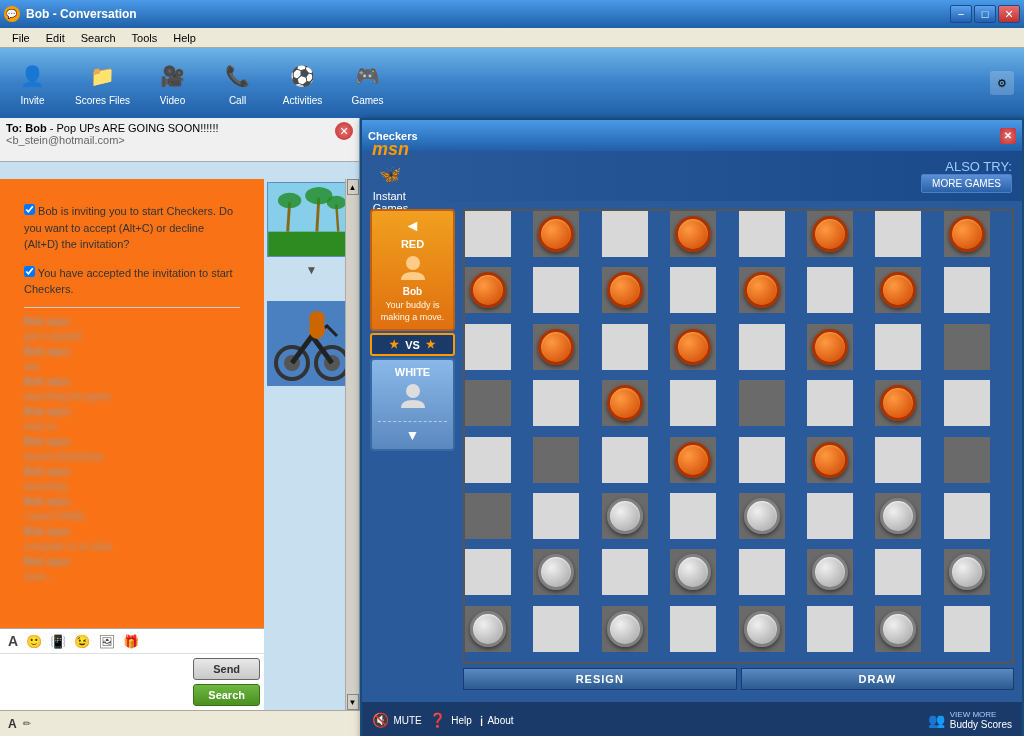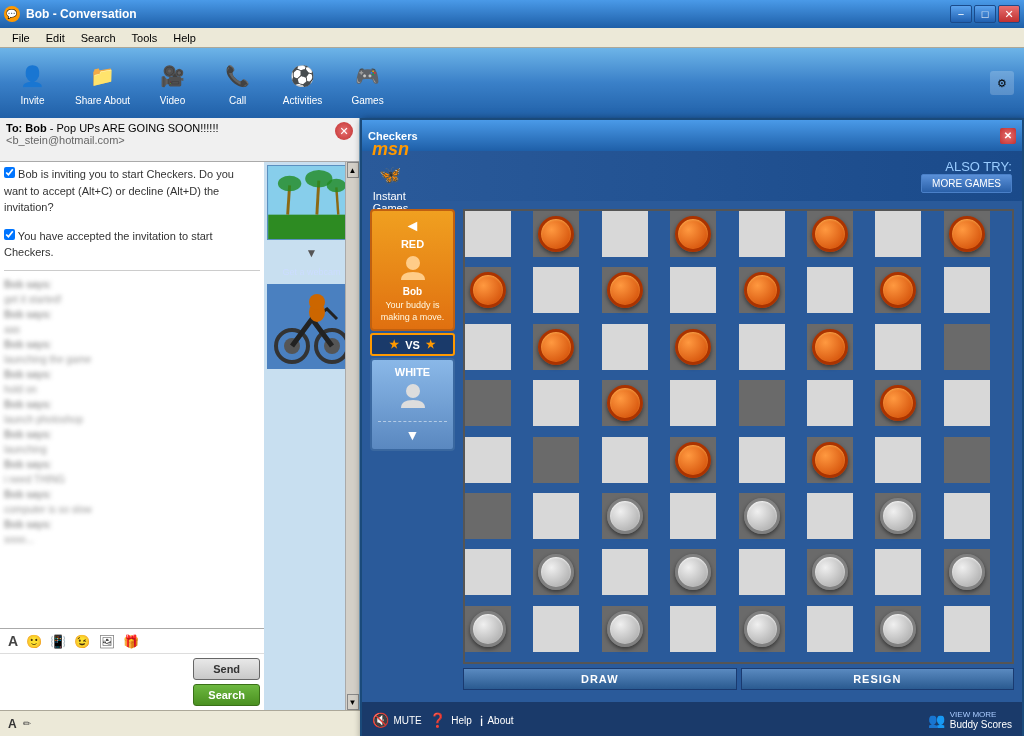--- a/index.html
+++ b/index.html
@@ -55,40 +55,41 @@
       height: calc(736px - 28px - 20px - 70px - 26px);
       background: linear-gradient(135deg, #5ba0d8 0%, #3070b0 100%);
     }
 
     
     #left-panel {
       width: 360px;
       display: flex; flex-direction: column;
       background: #c8dff0;
       border-right: 1px solid #7ba8c8;
+      gap: 17px;
     }
 
     
     #to-field {
       background: #f0f0f0;
       border-bottom: 1px solid #aaa;
       padding: 4px 6px;
       display: flex; align-items: flex-start; justify-content: space-between;
       min-height: 44px;
       font-size: 11px;
     }
     #to-field .to-text { flex: 1; }
     #to-field .to-close { width: 18px; height: 18px; background: radial-gradient(circle, #e87070, #c03030); border-radius: 50%; display: flex; align-items: center; justify-content: center; color: white; font-size: 11px; cursor: pointer; }
 
     
     #chat-area {
       flex: 1;
       overflow-y: auto;
-      padding: 4px;
-      background: #ffffff;
+      padding: 24px;
+      background: #f97316;
       font-size: 11px;
       line-height: 1.5;
     }
     .chat-msg { margin-bottom: 4px; color: #333; }
     #chat-column {
       flex: 1;
       display: flex;
       flex-direction: column;
     }
 
@@ -345,21 +346,21 @@
   <span class="menu-item">Help</span>
 </div>
 
 <div id="toolbar">
   <div class="toolbar-btn">
     <div class="toolbar-icon">👤</div>
     <span>Invite</span>
   </div>
   <div class="toolbar-btn">
     <div class="toolbar-icon">📁</div>
-    <span>Share About</span>
+    <span>Scores Files</span>
   </div>
   <div class="toolbar-btn">
     <div class="toolbar-icon">🎥</div>
     <span>Video</span>
   </div>
   <div class="toolbar-btn">
     <div class="toolbar-icon">📞</div>
     <span>Call</span>
   </div>
   <div class="toolbar-btn">
@@ -647,22 +648,22 @@
             <div class="board-cell dark" style="width: 46px; height: 46px; display: flex; align-items: center; justify-content: center;">
               <div class="checker white"></div>
             </div>
             <div class="board-cell light" style="width: 46px; height: 46px; display: flex; align-items: center; justify-content: center;"></div>
             <div class="board-cell dark" style="width: 46px; height: 46px; display: flex; align-items: center; justify-content: center;">
               <div class="checker white"></div>
             </div>
             <div class="board-cell light" style="width: 46px; height: 46px; display: flex; align-items: center; justify-content: center;"></div>
           </div>
         <div id="game-controls">
+          <button class="game-btn">RESIGN</button>
           <button class="game-btn">DRAW</button>
-          <button class="game-btn">RESIGN</button>
         </div>
       </div>
     </div>
 
     <div id="checkers-footer">
       <div class="footer-btns">
         <div class="footer-btn">
           <span class="footer-btn-icon">🔇</span>
           <span>MUTE</span>
         </div>

